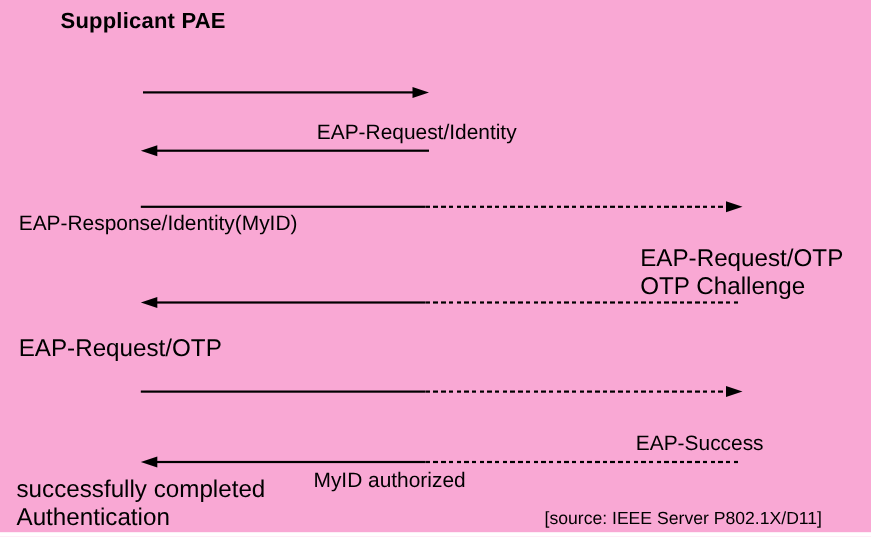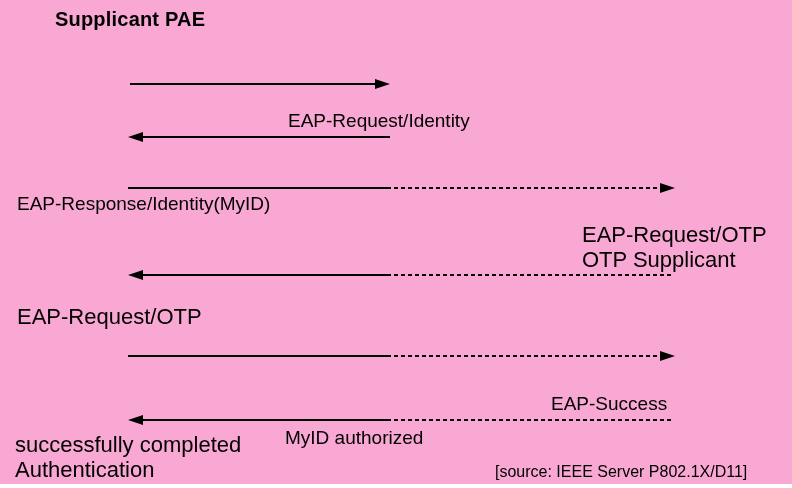--- a/index.html
+++ b/index.html
@@ -67,34 +67,34 @@
   <div class="seg" style="left:142px; top:136px; width:248px;"></div>
   <div class="head left" style="left:128px; top:132px;"></div>
 
   <div class="lbl" style="left:17px; top:157px;margin-top:36px;">EAP-Response/Identity(MyID)</div>
   <div class="seg" style="left:128px; top:187px; width:259px;"></div>
   <div class="seg dotted" style="left:387px; top:187px; width:273px;"></div>
   <div class="head right" style="left:660px; top:183px;"></div>
 
   <div class="lbl2" style="left:582px; top:222px;">
     <div>EAP-Request/OTP</div>
-    <div>OTP Supplicant</div>
+    <div>OTP Challenge</div>
   </div>
   <div class="seg dotted" style="left:387px; top:274px; width:286px;"></div>
   <div class="seg" style="left:142px; top:274px; width:245px;"></div>
   <div class="head left" style="left:128px; top:270px;"></div>
 
   <div class="lbl2" style="left:17px; top:304px;">
     <div>EAP-Request/OTP</div>
   </div>
   <div class="seg" style="left:128px; top:355px; width:259px;"></div>
   <div class="seg dotted" style="left:387px; top:355px; width:273px;"></div>
   <div class="head right" style="left:660px; top:351px;"></div>
 
-  <div class="lbl" style="left:551px; top:393px;">EAP-Success</div>
+  <div class="lbl" style="left:578px; top:393px;">EAP-Success</div>
   <div class="seg dotted" style="left:387px; top:419px; width:285px;"></div>
   <div class="seg" style="left:142px; top:419px; width:245px;"></div>
   <div class="head left" style="left:128px; top:415px;"></div>
 
   <div class="lbl" style="left:285px; top:427px;">MyID authorized</div>
 
   <div class="lbl2" style="left:15px; top:432px;">
     <div>successfully completed</div>
     <div>Authentication</div>
   </div>

